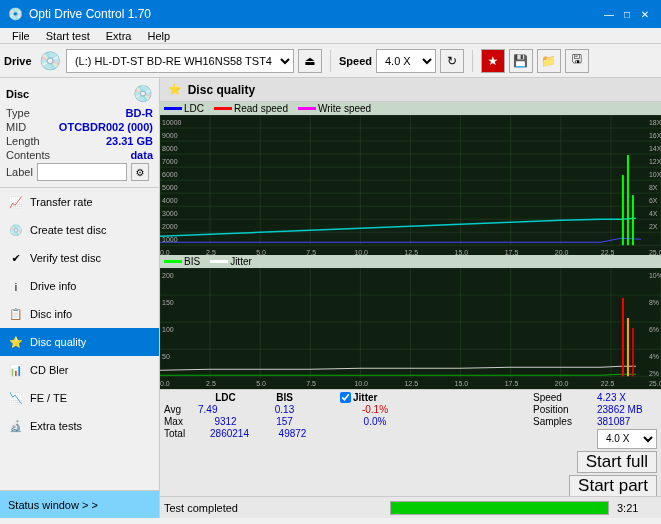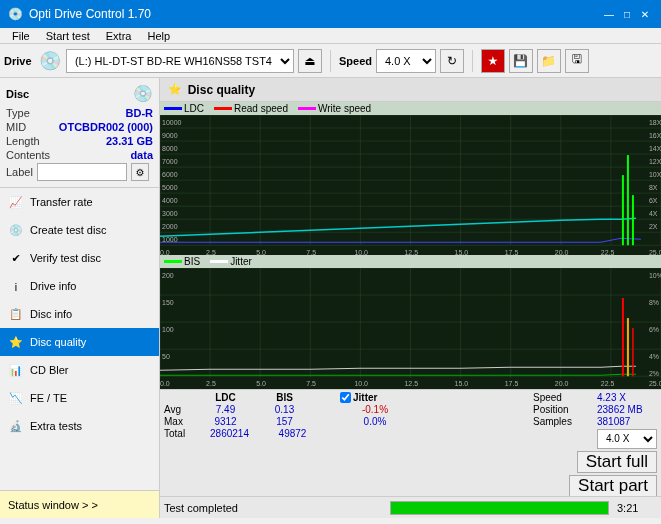--- a/index.html
+++ b/index.html
@@ -38,21 +38,21 @@
     .disc-val { color: #0000cc; font-weight: bold; }
     .label-row { display: flex; align-items: center; gap: 4px; margin-top: 2px; }
     .label-input { width: 90px; height: 18px; border: 1px solid #aaa; font-size: 11px; padding: 0 2px; }
     .label-btn { width: 18px; height: 18px; background: #f0f0f0; border: 1px solid #aaa; cursor: pointer; font-size: 10px; display: flex; align-items: center; justify-content: center; }
 
     .nav-items { flex: 1; overflow-y: auto; }
     .nav-item { height: 28px; display: flex; align-items: center; padding: 0 8px; cursor: pointer; font-size: 11px; gap: 6px; }
     .nav-item.active { background: #0078d7; color: white; }
     .nav-item .nav-icon { width: 16px; height: 16px; display: flex; align-items: center; justify-content: center; flex-shrink: 0; }
 
-    .status-window { height: 28px; border-top: 1px solid #ccc; display: flex; align-items: center; padding: 0 8px; cursor: pointer; font-size: 11px; background: #fef9c3; }
+    .status-window { height: 28px; border-top: 1px solid #ccc; display: flex; align-items: center; padding: 0 8px; cursor: pointer; font-size: 11px; background: #7dd3fc; }
 
     
     .content { flex: 1; display: flex; flex-direction: column; background: #f5f5f5; }
     .content-header { background: #e0e0e0; height: 24px; display: flex; align-items: center; padding: 0 8px; gap: 6px; border-bottom: 1px solid #ccc; }
     .content-title { font-weight: bold; font-size: 12px; }
     .start-btn { height: 22px; background: #f0f0f0; border: 1px solid #aaa; font-size: 17px; cursor: pointer; padding: 0 8px; white-space: nowrap; }
 
     .bottom-bar { background: #e8e8e8; height: 22px; display: flex; align-items: center; padding: 0 4px; border-top: 1px solid #ccc; gap: 8px; flex-shrink: 0; }
     .status-text { font-size: 11px; flex: 1; }
     .progress-bar-container { flex: 1; height: 14px; background: white; border: 1px solid #aaa; }
@@ -356,21 +356,21 @@
             <span style="font-weight:bold;text-align:center;">LDC</span>
             <span style="font-weight:bold;text-align:center;">BIS</span>
             <span></span>
             <span style="display:flex;align-items:center;gap:2px;">
               <input type="checkbox" checked="" style="width: 11px; height: 11px;">
               <span style="font-weight:bold;">Jitter</span>
             </span>
           </div>
           <div style="display:grid; grid-template-columns:30px 55px 55px 20px 70px; gap:0 4px; align-items:center;">
             <span>Avg</span>
-            <span style="color:#0000cc;text-align:center;">7.49</span>
+            <span style="color:#0000cc;">7.49</span>
             <span style="color:#0000cc;text-align:center;">0.13</span>
             <span></span>
             <span style="color:#cc0000;text-align:center;">-0.1%</span>
           </div>
           <div style="display:grid; grid-template-columns:30px 55px 55px 20px 70px; gap:0 4px; align-items:center;">
             <span>Max</span>
             <span style="color:#0000cc;text-align:center;">9312</span>
             <span style="color:#0000cc;text-align:center;">157</span>
             <span></span>
             <span style="color:#0000cc;text-align:center;">0.0%</span>

